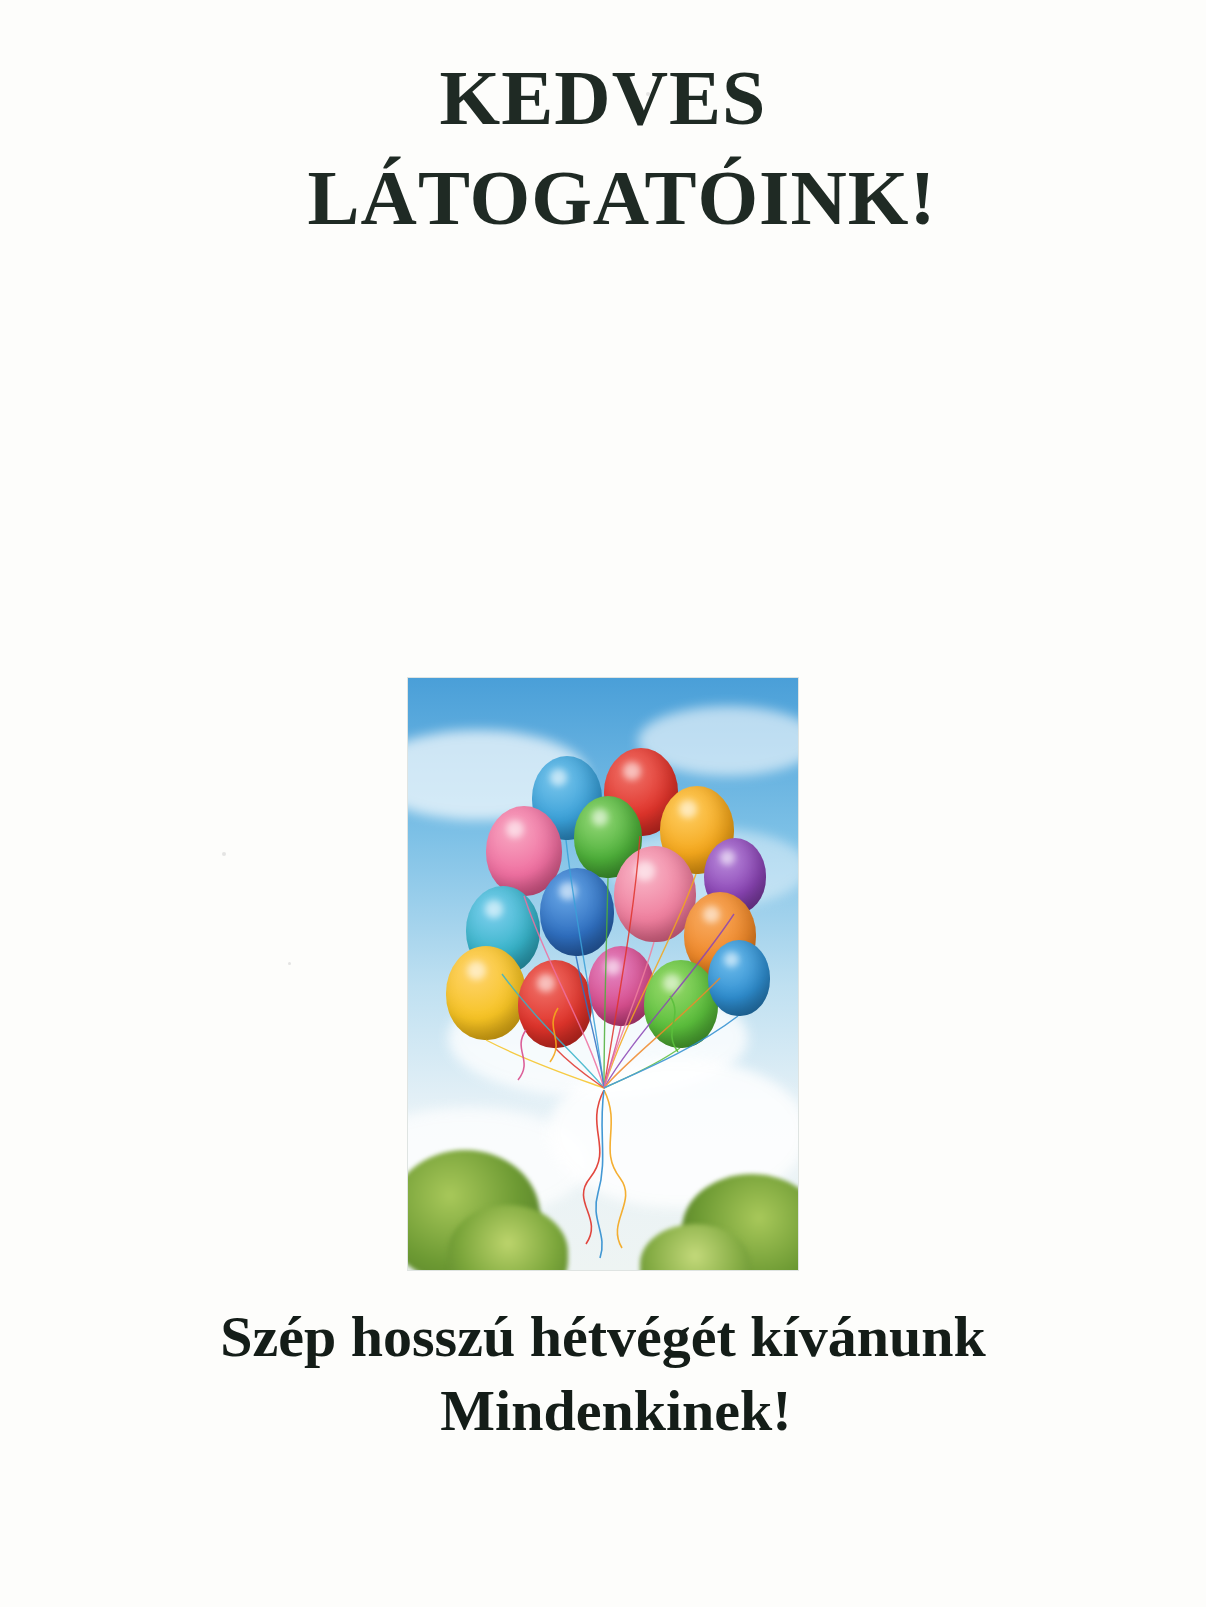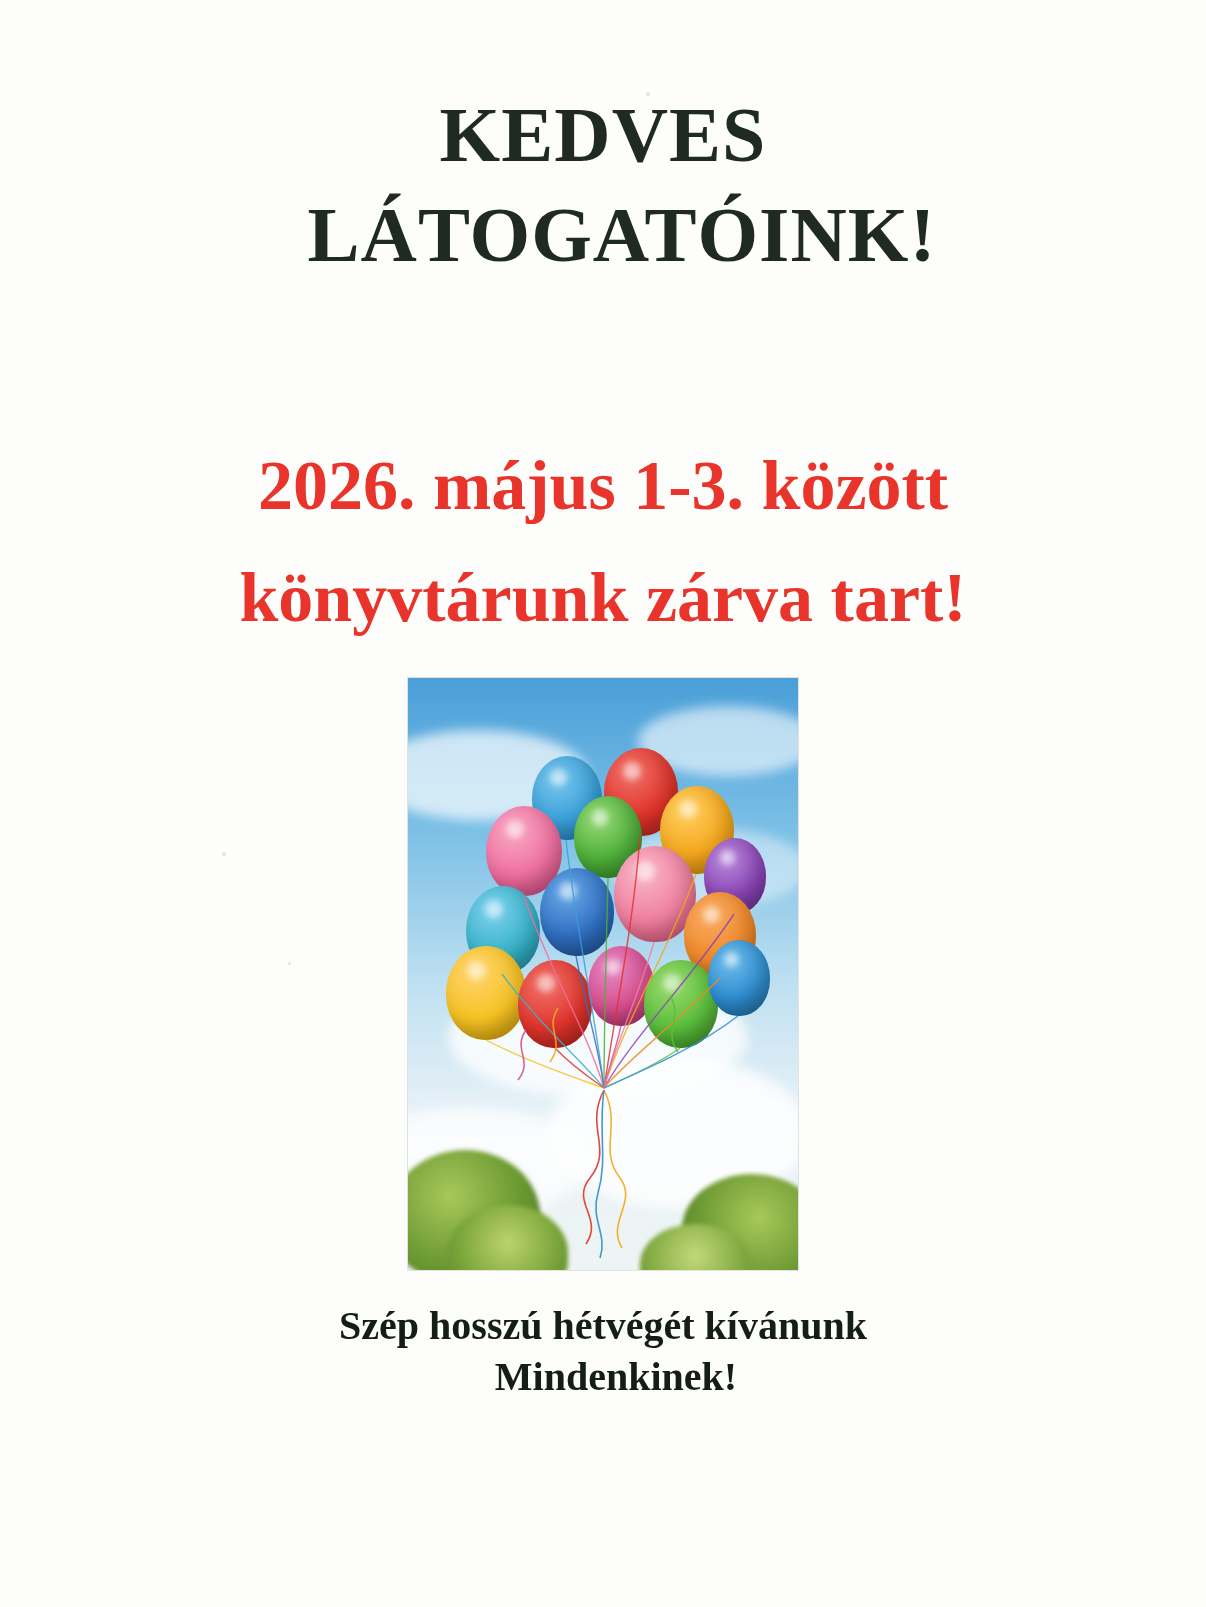--- a/index.html
+++ b/index.html
@@ -24,21 +24,21 @@
     left: 0;
     right: 0;
     text-align: center;
     color: #1f2a24;
     font-family: "Liberation Serif", serif;
     font-weight: bold;
     font-size: 78px;
     line-height: 1.28;
     letter-spacing: 1px;
   }
-  .headline .l1 { display: block; margin-top: 37px; }
+  .headline .l1 { display: block; }
   .headline .l2 { display: block; margin-left: 38px; }
 
   
   .notice {
     position: absolute;
     top: 430px;
     left: 0;
     right: 0;
     text-align: center;
     color: #e8342a;
@@ -133,21 +133,21 @@
   
   .footer {
     position: absolute;
     top: 1300px;
     left: 0;
     right: 0;
     text-align: center;
     color: #141d18;
     font-family: "Liberation Serif", serif;
     font-weight: bold;
-    font-size: 40px;
+    font-size: 58px;
     line-height: 1.28;
   }
   .footer .f1 { display: block; }
   .footer .f2 { display: block; padding-left: 26px; }
 
   
   .speckle {
     position: absolute;
     background: #cfcfcf;
     border-radius: 50%;
@@ -157,24 +157,20 @@
 </head>
 <body>
 
 <div class="page">
 
   <div class="headline">
     <span class="l1">KEDVES</span>
     <span class="l2">LÁTOGATÓINK!</span>
   </div>
 
-  <div class="notice">
-    <span class="n1">2026. május 1-3. között</span>
-    <span class="n2">könyvtárunk zárva tart!</span>
-  </div>
 
   <div class="photo-wrap">
     <div class="photo">
 
       <div class="cloud c1"></div>
       <div class="cloud c2"></div>
       <div class="cloud c6"></div>
       <div class="cloud c3"></div>
       <div class="cloud c5"></div>
       <div class="cloud c4"></div>

